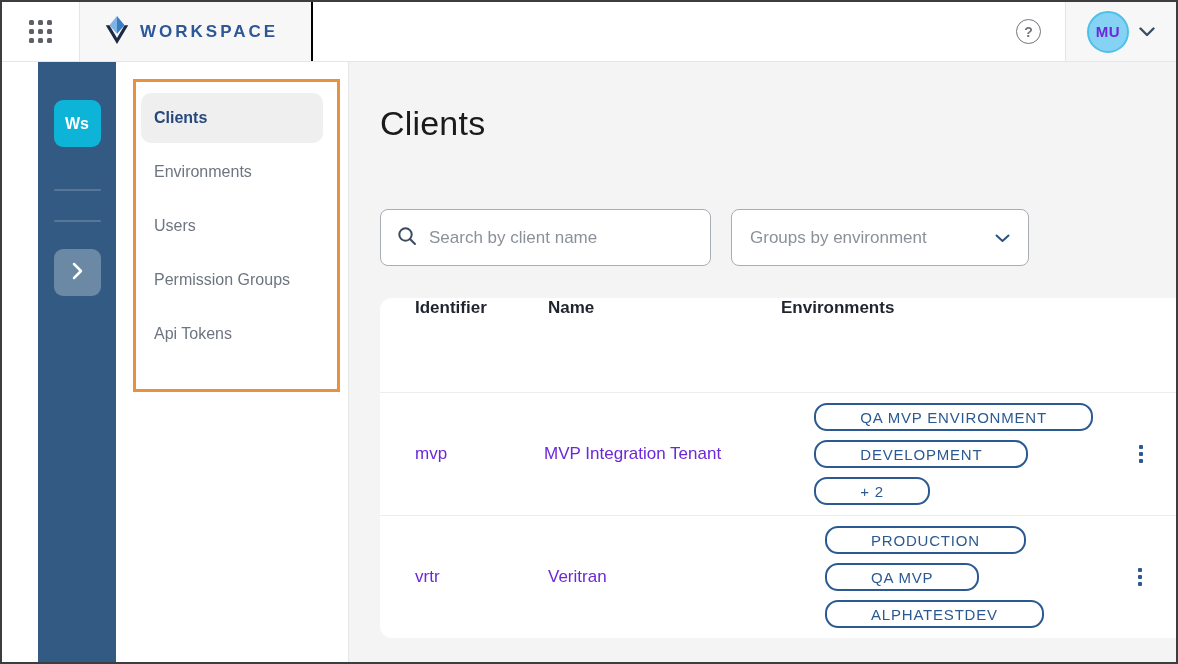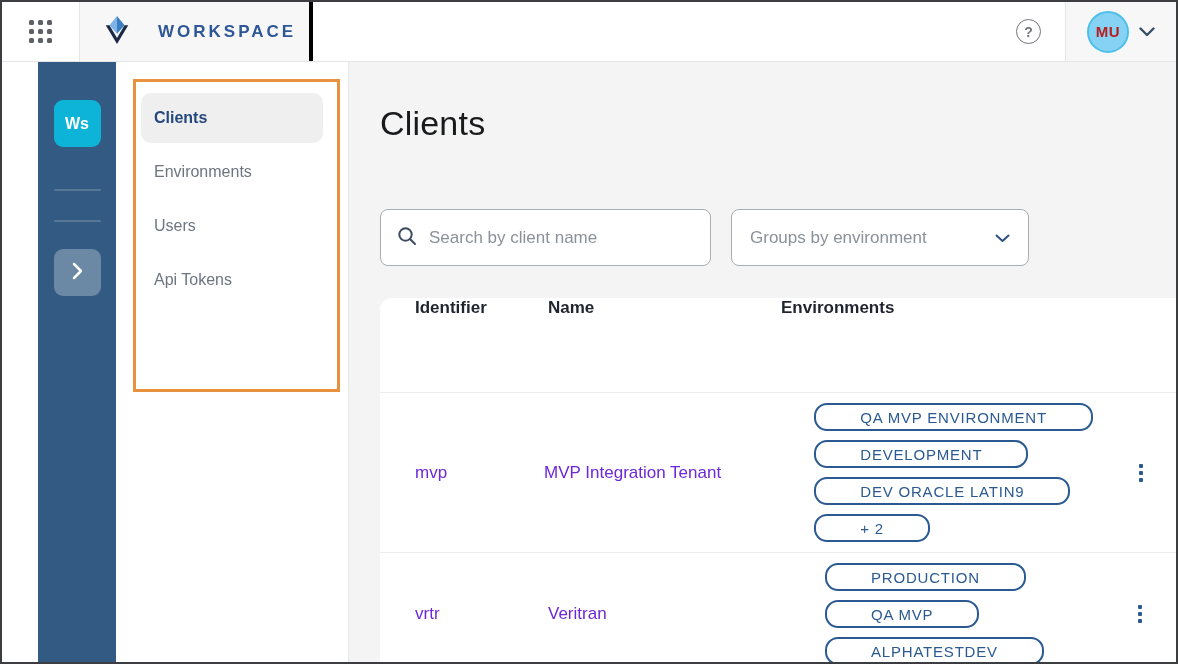--- a/index.html
+++ b/index.html
@@ -4,27 +4,27 @@
 <style>
   * { margin:0; padding:0; box-sizing:border-box; }
   html,body { width:1178px; height:664px; font-family:"Liberation Sans", sans-serif; background:#fff; }
   .window { width:1178px; height:664px; border:2px solid #3b3d40; display:flex; flex-direction:column; background:#fff; overflow:hidden; }
 
   
   .topbar { height:60px; flex-shrink:0; display:flex; border-bottom:1px solid #e4e5e7; background:#fff; }
   .topbar-left { width:78px; flex-shrink:0; border-right:1px solid #e4e5e7; display:flex; align-items:center; justify-content:center; background:#fff; }
   .grid-icon { display:grid; grid-template-columns:repeat(3,5px); grid-gap:4px; cursor:pointer; }
   .grid-icon i { width:5px; height:5px; background:#5d6166; border-radius:1.5px; }
-  .topbar-logo { width:233px; flex-shrink:0; background:#f7f7f8; border-right:4px solid #000000; display:flex; align-items:center; gap:26px; padding-left:22px; }
+  .topbar-logo { width:233px; flex-shrink:0; background:#f7f7f8; border-right:2px solid #000000; display:flex; align-items:center; gap:8px; padding-left:22px; }
   .logo-text { font-size:17px; font-weight:700; letter-spacing:3px; color:#2d5797; }
   .topbar-right { flex:1; display:flex; align-items:center; justify-content:flex-end; background:#fff; }
   .help-btn { width:25px; height:25px; border:1.5px solid #71757b; border-radius:50%; color:#71757b; font-size:14px; font-weight:600; display:flex; align-items:center; justify-content:center; margin-right:24px; cursor:pointer; }
   .topbar-divider { width:1px; height:100%; background:#e4e5e7; }
   .avatar-cell { width:110px; height:100%; background:#f7f7f8; display:flex; align-items:center; justify-content:center; gap:10px; cursor:pointer; }
-  .avatar { width:42px; height:42px; border-radius:50%; background:#85d2f4; border:2px solid #4ec0e8; color:#b91c1c; font-weight:700; font-size:15px; letter-spacing:.5px; display:flex; align-items:center; justify-content:center; }
+  .avatar { width:42px; height:42px; border-radius:50%; background:#85d2f4; border:2px solid #4ec0e8; color:#6d28d9; font-weight:700; font-size:15px; letter-spacing:.5px; display:flex; align-items:center; justify-content:center; }
 
   
   .body { flex:1; display:flex; min-height:0;padding-left:36px; }
 
   
   .sidebar { width:78px; flex-shrink:0; background:#335a82; display:flex; flex-direction:column; align-items:center; padding-top:38px; }
   .sb-item { width:47px; height:47px; border-radius:9px; display:flex; align-items:center; justify-content:center; font-weight:700; font-size:16px; cursor:pointer; background:#f2f3f4; color:#2d5080; }
   .sb-item.active { background:#0db4d7; color:#fff; }
   .sb-group .sb-item { margin-bottom:24px; }
   .sb-divider { width:47px; height:2px; background:rgba(255,255,255,0.18); border-radius:1px; }
@@ -120,20 +120,21 @@
         </span>
       </div>
     </div>
 
     <div class="subnav">
       <div class="annotation-box"></div>
       <div id="nav-list">
           <div class="nav-item selected">Clients</div>
           <div class="nav-item">Environments</div>
           <div class="nav-item">Users</div>
+          <div class="nav-item">Permission Groups</div>
           <div class="nav-item">Api Tokens</div>
         </div>
     </div>
 
     <div class="main">
       <div class="main-title">Clients</div>
 
       <div class="filters">
         <div class="search-box">
           <span>
@@ -160,21 +161,20 @@
           <div class="col-name">Name</div>
           <div class="col-env">Environments</div>
         </div>
         <div id="table-body">
             <div class="trow">
               <div class="cell-id">mvp</div>
               <div class="cell-name">MVP Integration Tenant</div>
               <div class="cell-env">
                 <div class="pill">QA MVP ENVIRONMENT</div>
                 <div class="pill">DEVELOPMENT</div>
-                <div class="pill">DEV ORACLE LATIN9</div>
                 <div class="pill">+ 2</div>
               </div>
               <div class="cell-actions">
                 <div class="kebab">
                   <i></i>
                   <i></i>
                   <i></i>
                 </div>
               </div>
             </div>

